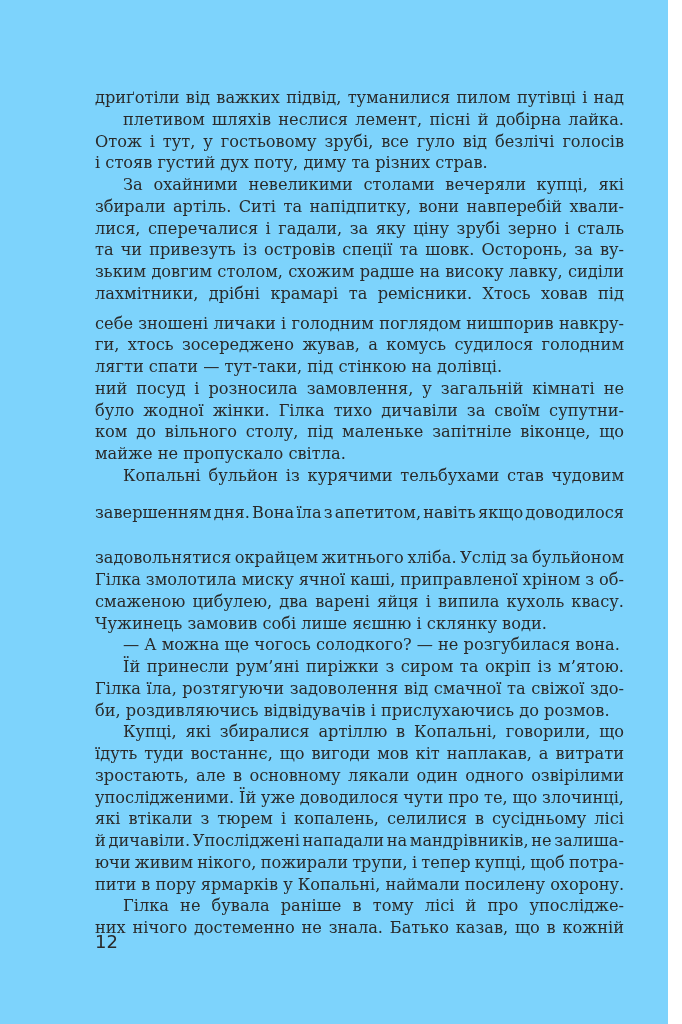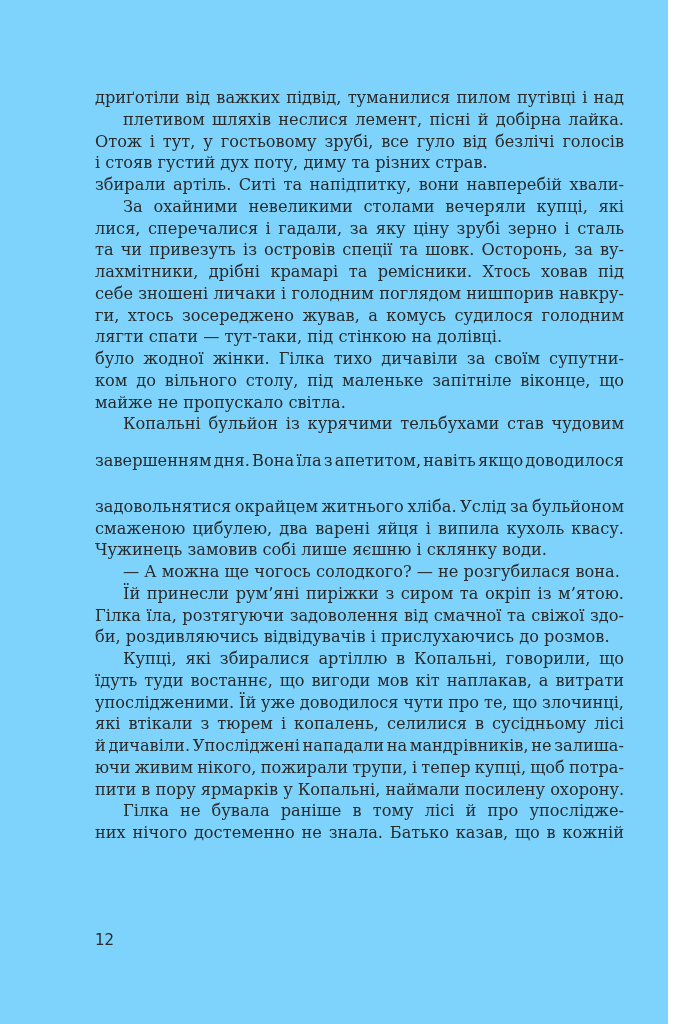--- a/index.html
+++ b/index.html
@@ -42,55 +42,59 @@
     text-align-last: left;
   }
   .line.indent {
     padding-left: 28px;
   }
   .page-number {
     position: absolute;
     left: 95px;
     top: 931px;
     font-family: "DejaVu Sans", "Liberation Sans", sans-serif;
-    font-size: 15px;
+    font-size: 18px;
     color: #2a2a2a;
   }
 </style>
 </head>
 <body>
 
 <div class="page">
   <div class="text-block" id="text-block">
       <span class="line" style="word-spacing: 0px;">дриґотіли від важких підвід, туманилися пилом путівці і над</span>
       <span class="line" style="word-spacing: 0px; margin-left: 28px;">плетивом шляхів неслися лемент, пісні й добірна лайка.</span>
       <span class="line" style="word-spacing: 0px;">Отож і тут, у гостьовому зрубі, все гуло від безлічі голосів</span>
       <span class="line last">і стояв густий дух поту, диму та різних страв.</span>
+      <span class="line indent" style="word-spacing: 0px;">За охайними невеликими столами вечеряли купці, які</span>
       <span class="line" style="word-spacing: 0px;">збирали артіль. Ситі та напідпитку, вони навперебій хвали-</span>
-      <span class="line indent" style="word-spacing: 0px;">За охайними невеликими столами вечеряли купці, які</span>
       <span class="line" style="word-spacing: 0px;">лися, сперечалися і гадали, за яку ціну зрубі зерно і сталь</span>
       <span class="line" style="word-spacing: 0px;">та чи привезуть із островів спеції та шовк. Осторонь, за ву-</span>
+      <span class="line" style="word-spacing: 0px;">зьким довгим столом, схожим радше на високу лавку, сиділи</span>
       <span class="line" style="word-spacing: 0px;">лахмітники, дрібні крамарі та ремісники. Хтось ховав під</span>
-      <span class="line" style="word-spacing: 0px;">себе зношені личаки і голодним поглядом нишпорив навкру-</span>
+      <span class="line" style="word-spacing: 0px; margin-top: 8px;">себе зношені личаки і голодним поглядом нишпорив навкру-</span>
       <span class="line" style="word-spacing: 0px;">ги, хтось зосереджено жував, а комусь судилося голодним</span>
       <span class="line last">лягти спати — тут-таки, під стінкою на долівці.</span>
+      <span class="line" style="word-spacing: 0px;">ний посуд і розносила замовлення, у загальній кімнаті не</span>
       <span class="line" style="word-spacing: 0px;">було жодної жінки. Гілка тихо дичавіли за своїм супутни-</span>
       <span class="line" style="word-spacing: 0px;">ком до вільного столу, під маленьке запітніле віконце, що</span>
       <span class="line last">майже не пропускало світла.</span>
       <span class="line indent" style="word-spacing: 0px;">Копальні бульйон із курячими тельбухами став чудовим</span>
       <span class="line" style="word-spacing: -2.91406px; margin-top: 15px;">завершенням дня. Вона їла з апетитом, навіть якщо доводилося</span>
       <span class="line" style="word-spacing: -1.55729px; margin-top: 24px;">задовольнятися окрайцем житнього хліба. Услід за бульйоном</span>
+      <span class="line" style="word-spacing: -0.232422px;">Гілка змолотила миску ячної каші, приправленої хріном з об-</span>
       <span class="line" style="word-spacing: 0px;">смаженою цибулею, два варені яйця і випила кухоль квасу.</span>
       <span class="line last">Чужинець замовив собі лише яєшню і склянку води.</span>
       <span class="line indent last">— А можна ще чогось солодкого? — не розгубилася вона.</span>
       <span class="line indent" style="word-spacing: 0px;">Їй принесли рум’яні пиріжки з сиром та окріп із м’ятою.</span>
       <span class="line" style="word-spacing: 0px;">Гілка їла, розтягуючи задоволення від смачної та свіжої здо-</span>
       <span class="line last">би, роздивляючись відвідувачів і прислухаючись до розмов.</span>
       <span class="line indent" style="word-spacing: 0px;">Купці, які збиралися артіллю в Копальні, говорили, що</span>
       <span class="line" style="word-spacing: 0px;">їдуть туди востаннє, що вигоди мов кіт наплакав, а витрати</span>
+      <span class="line" style="word-spacing: 0px;">зростають, але в основному лякали один одного озвірілими</span>
       <span class="line" style="word-spacing: -0.291016px;">упослідженими. Їй уже доводилося чути про те, що злочинці,</span>
       <span class="line" style="word-spacing: 0px;">які втікали з тюрем і копалень, селилися в сусідньому лісі</span>
       <span class="line" style="word-spacing: -2.49777px;">й дичавіли. Упослідженi нападали на мандрівників, не залиша-</span>
       <span class="line" style="word-spacing: -0.918403px;">ючи живим нікого, пожирали трупи, і тепер купці, щоб потра-</span>
       <span class="line last" style="letter-spacing: -0.0406789px;">пити в пору ярмарків у Копальні, наймали посилену охорону.</span>
       <span class="line indent" style="word-spacing: 0px;">Гілка не бувала раніше в тому лісі й про упослідже-</span>
       <span class="line" style="word-spacing: 0px;">них нічого достеменно не знала. Батько казав, що в кожній</span>
     </div>
   <div class="page-number">12</div>
 </div>

